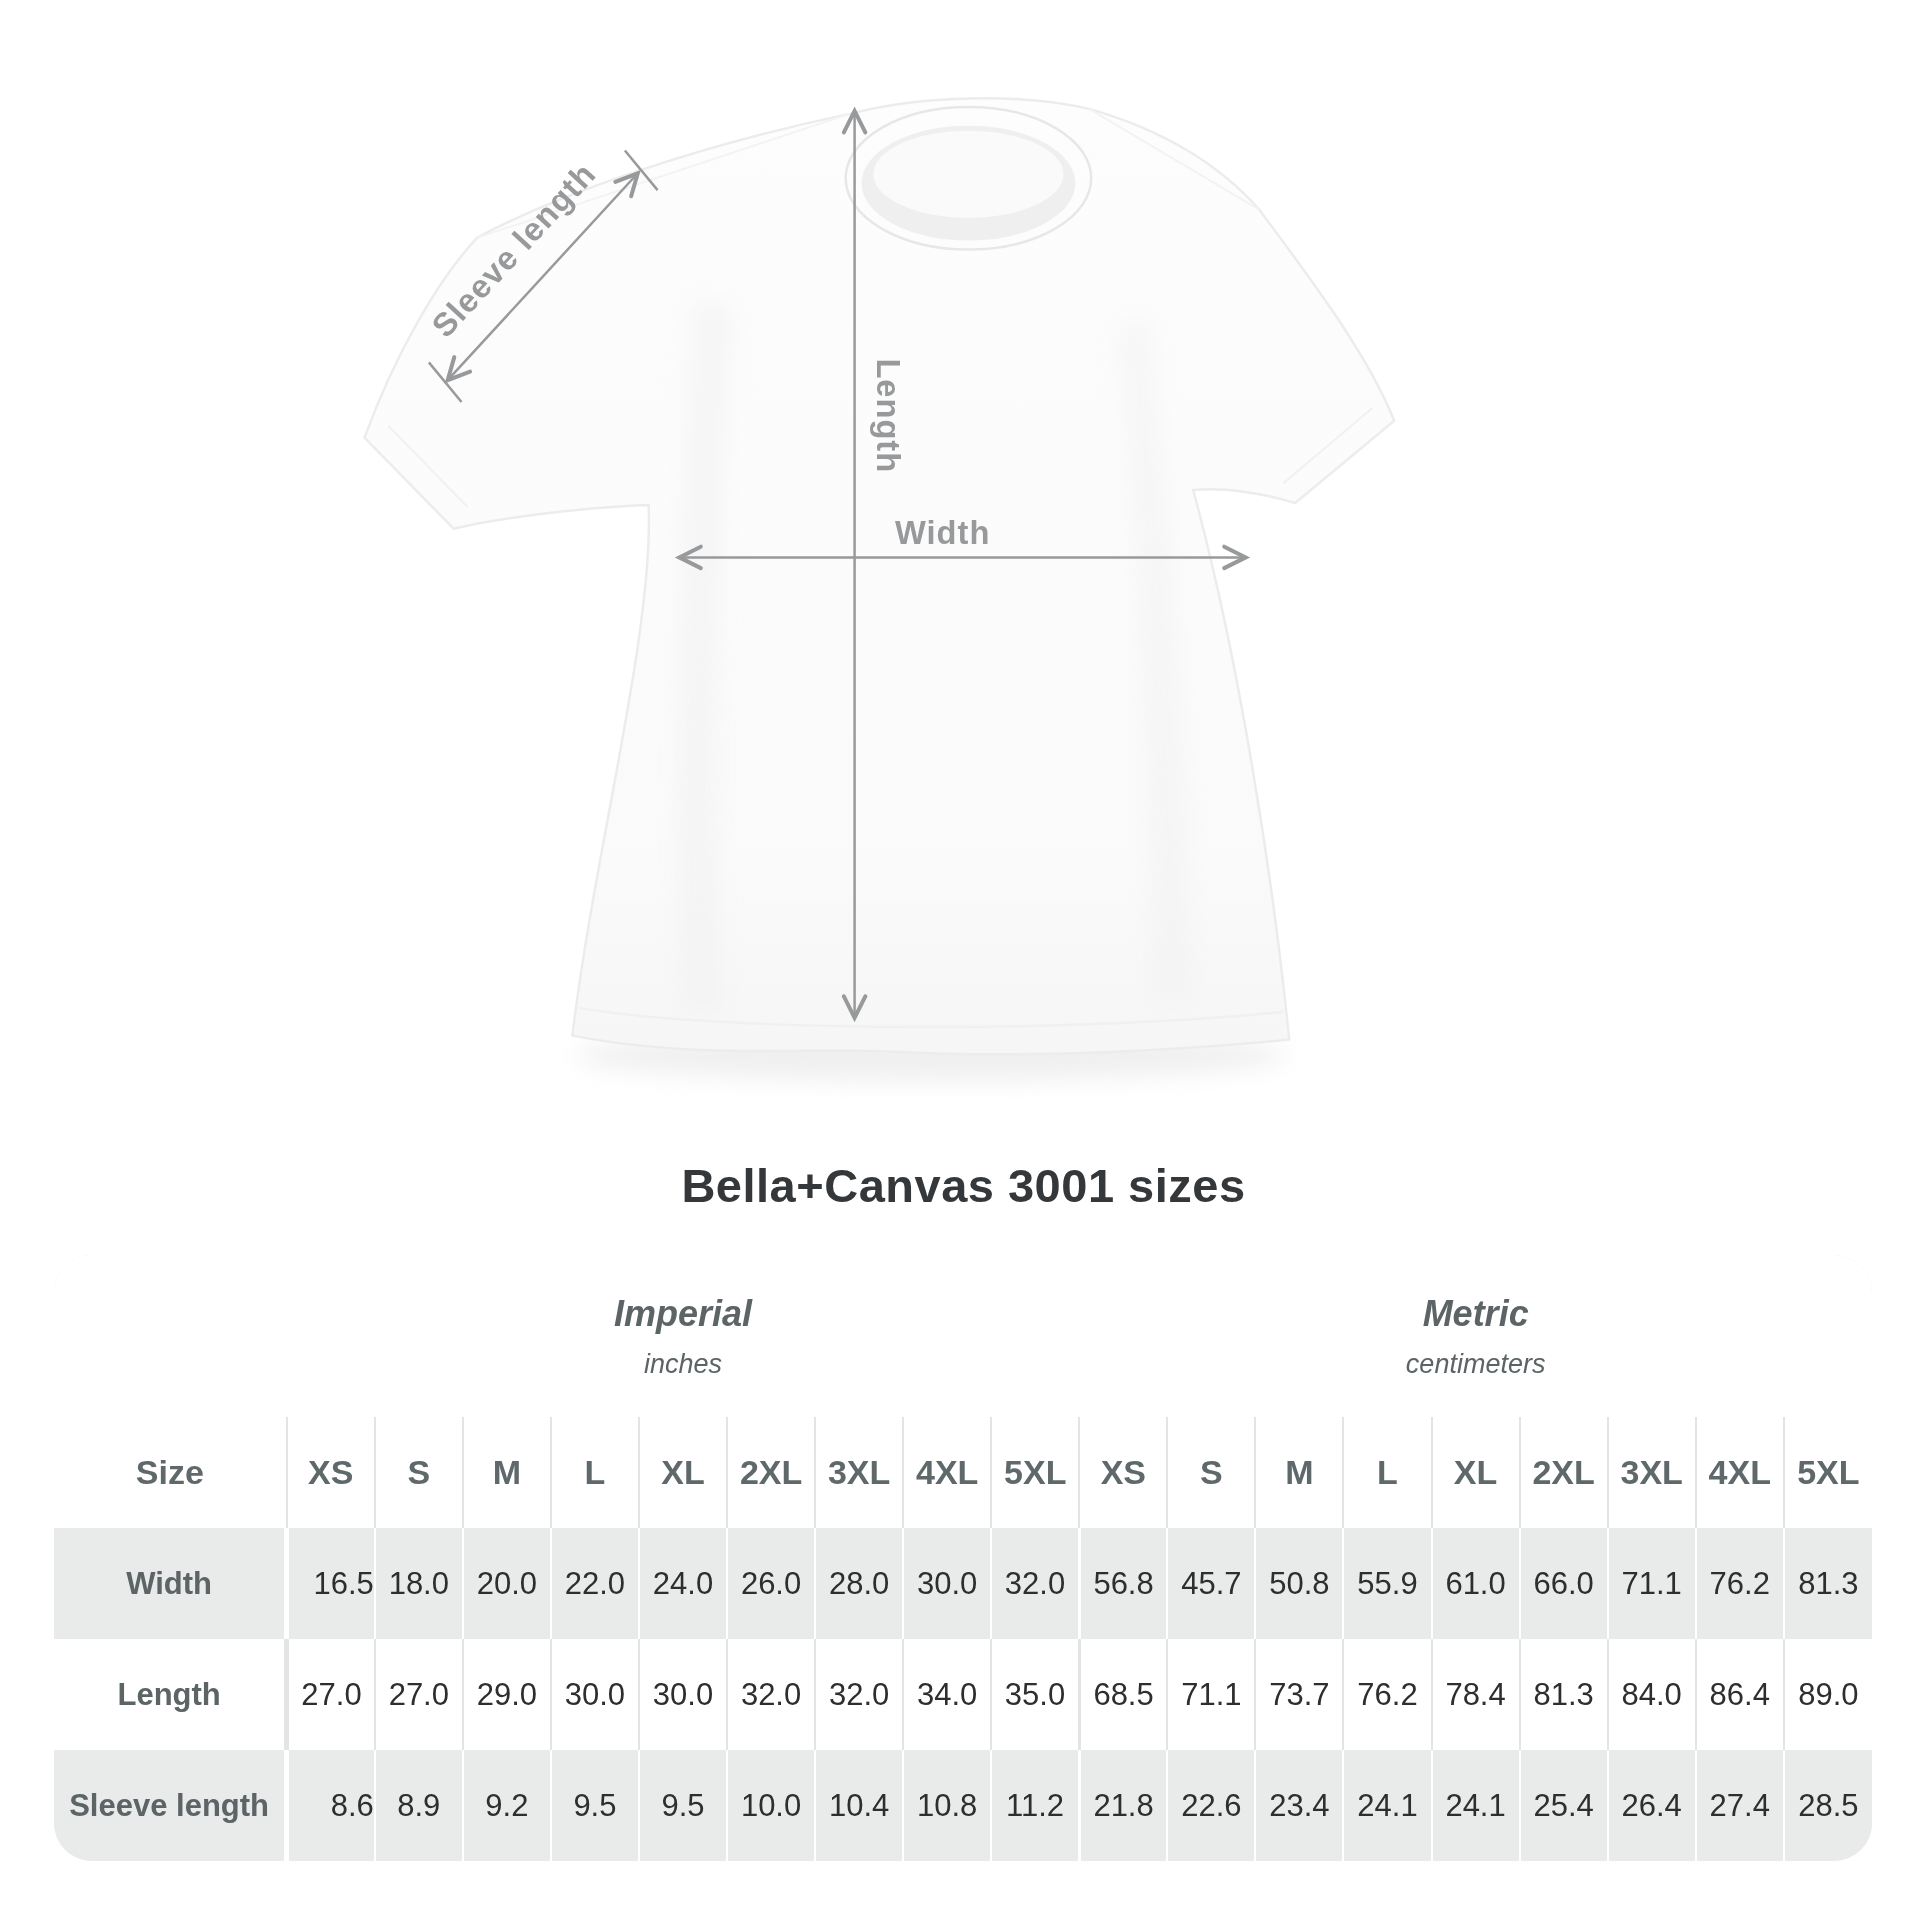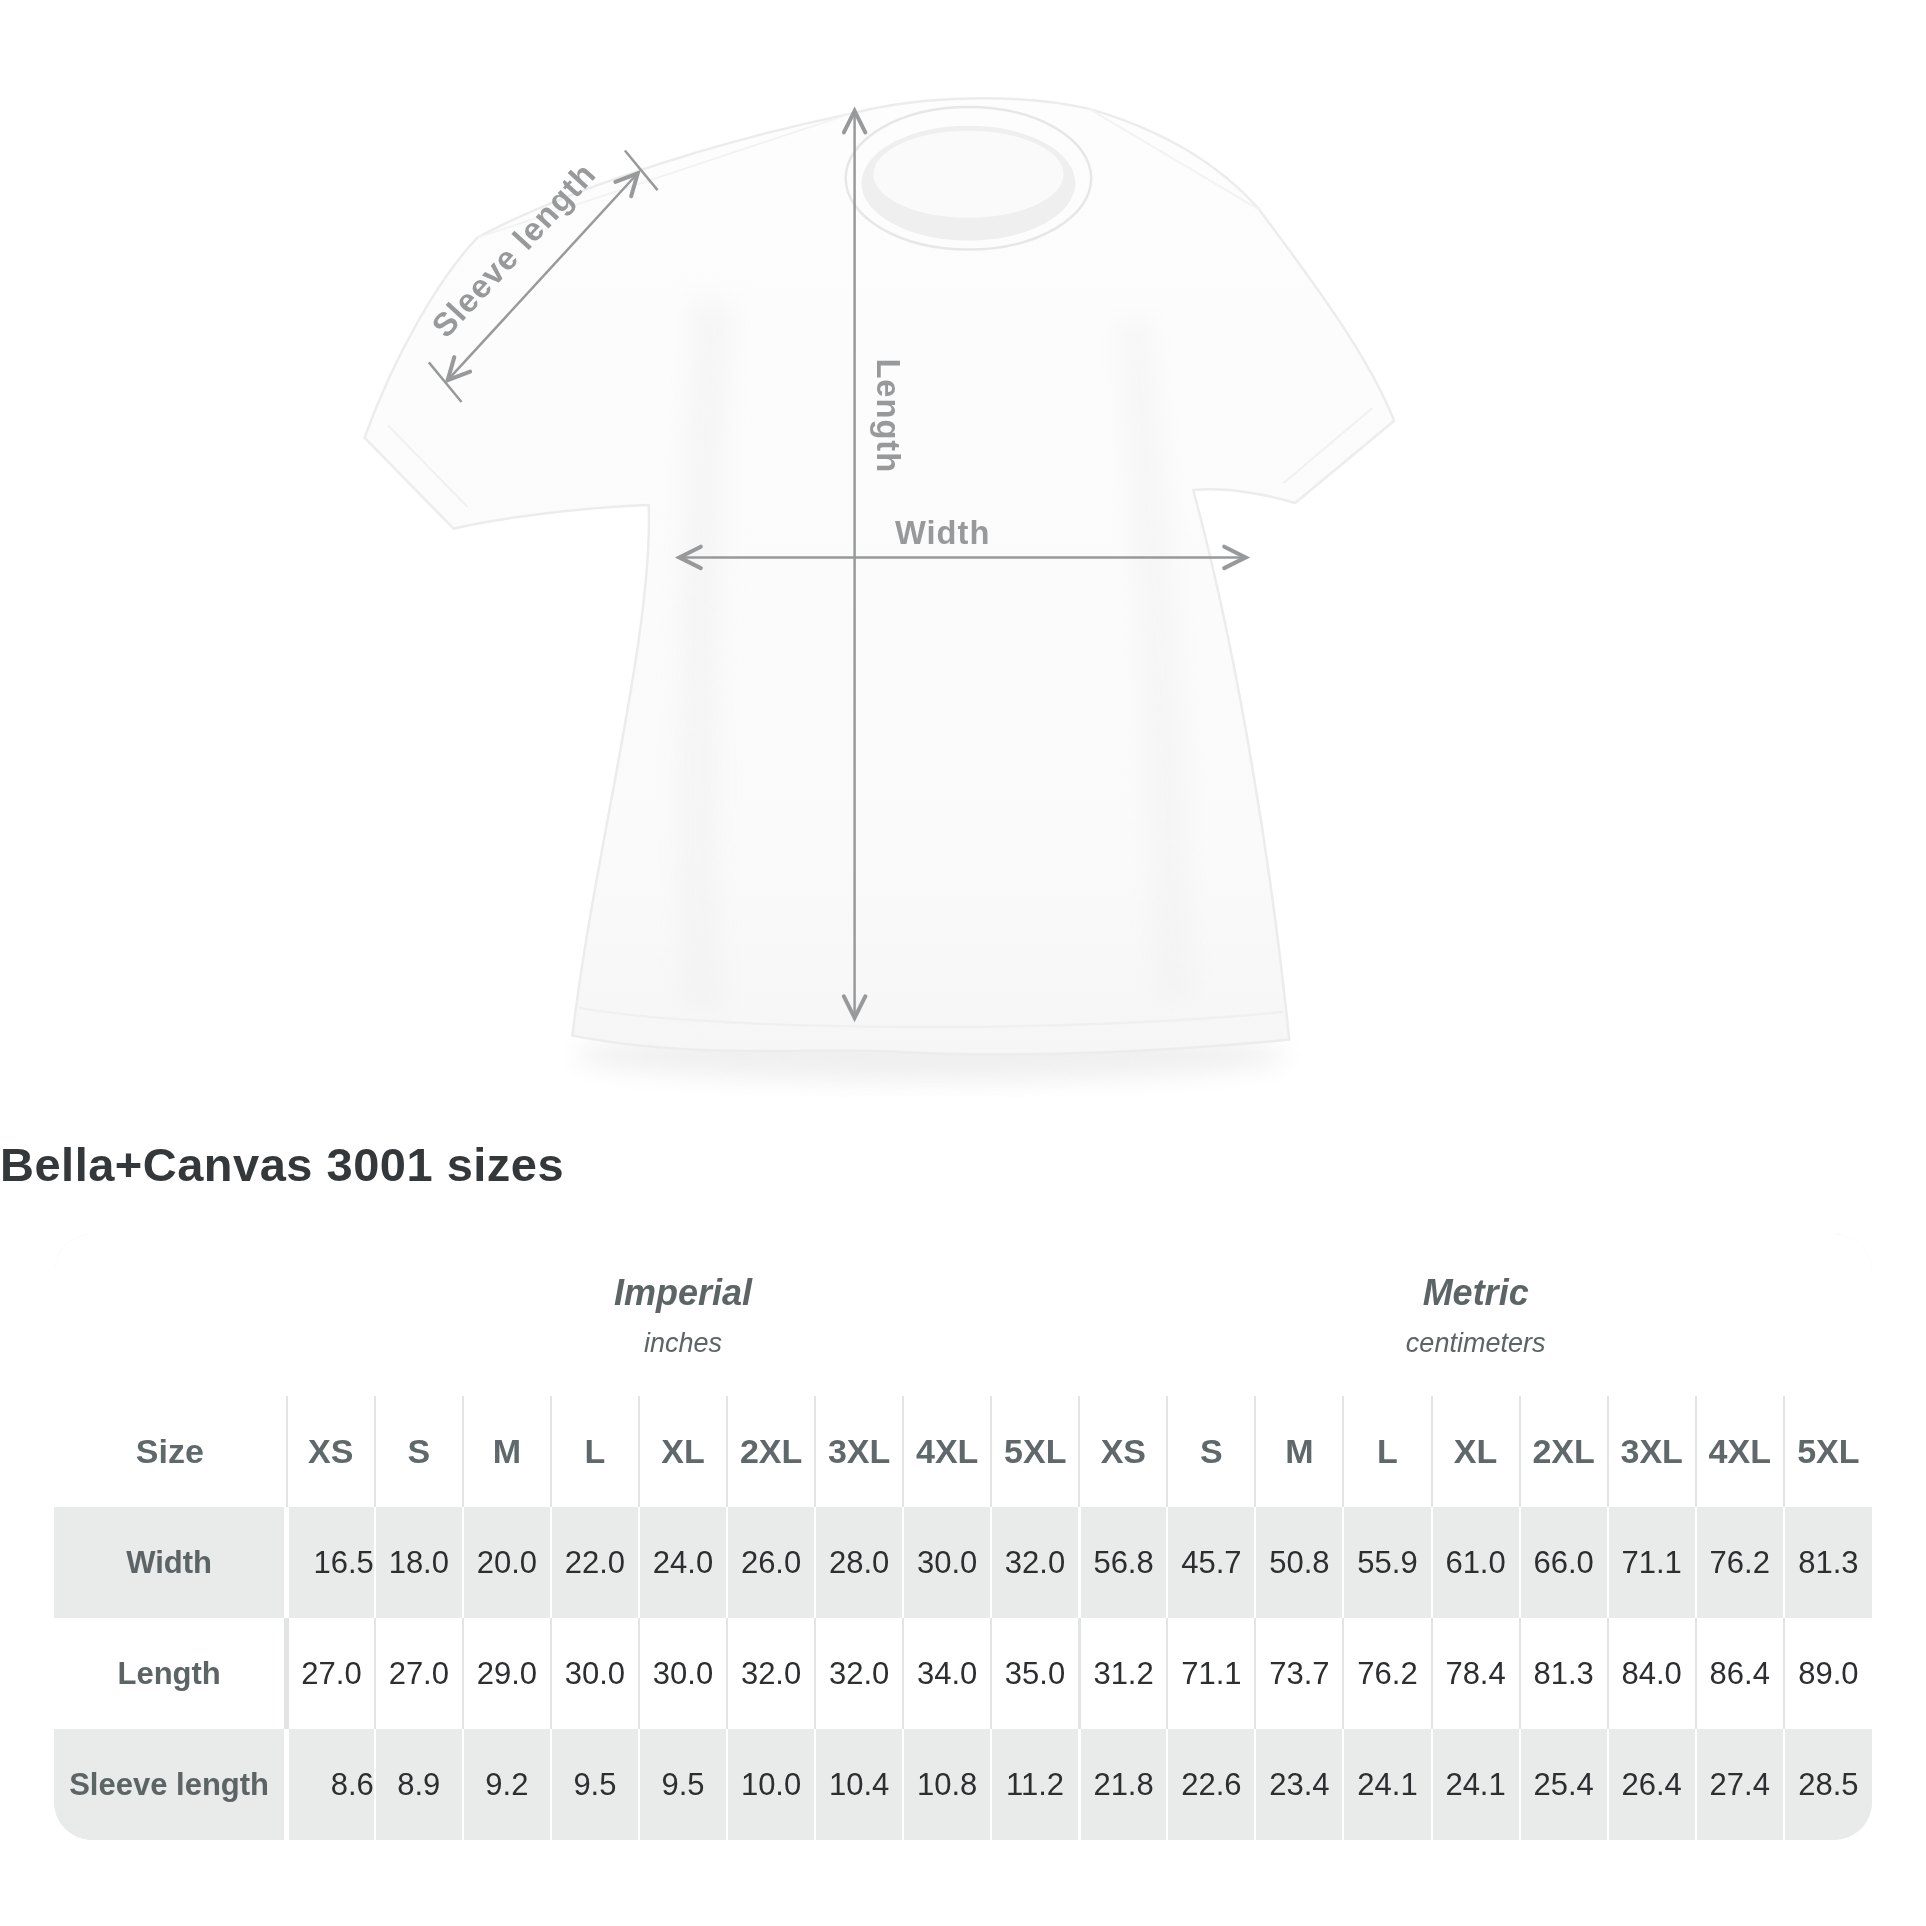--- a/index.html
+++ b/index.html
@@ -7,21 +7,21 @@
     width:1927px;height:1927px;
     font-family:"Liberation Sans","DejaVu Sans",sans-serif;
     -webkit-font-smoothing:antialiased;
     position:relative;overflow:hidden;
   }
   
   .figure{position:relative;width:1927px;height:1097px;}
   .figure svg{display:block;width:1927px;height:1097px;}
   .ann-text{font-weight:bold;font-size:33px;fill:#97999b;letter-spacing:1px;}
   
-  .title-block{text-align:left;margin-top:40px;}
+  .title-block{text-align:center;margin-top:61px;}
   .page-title{
     margin:0;font-size:47px;font-weight:bold;color:#35383a;letter-spacing:0.5px;
   }
   .page-subtitle{
     margin:14px 0 0 0;font-size:27px;font-style:italic;color:#54575a;
   }
   
   .table-wrap{
     margin:42px 54px 0 54px;
     width:1818px;height:606px;
@@ -216,21 +216,21 @@
         <th class="row-label">Length</th>
         <td class="first-data">27.0</td>
         <td>27.0</td>
         <td>29.0</td>
         <td>30.0</td>
         <td>30.0</td>
         <td>32.0</td>
         <td>32.0</td>
         <td>34.0</td>
         <td>35.0</td>
-        <td class="group-sep">31.2</td>
+        <td class="group-sep">68.5</td>
         <td>71.1</td>
         <td>73.7</td>
         <td>76.2</td>
         <td>78.4</td>
         <td>81.3</td>
         <td>84.0</td>
         <td>86.4</td>
         <td>89.0</td>
       </tr>
 

